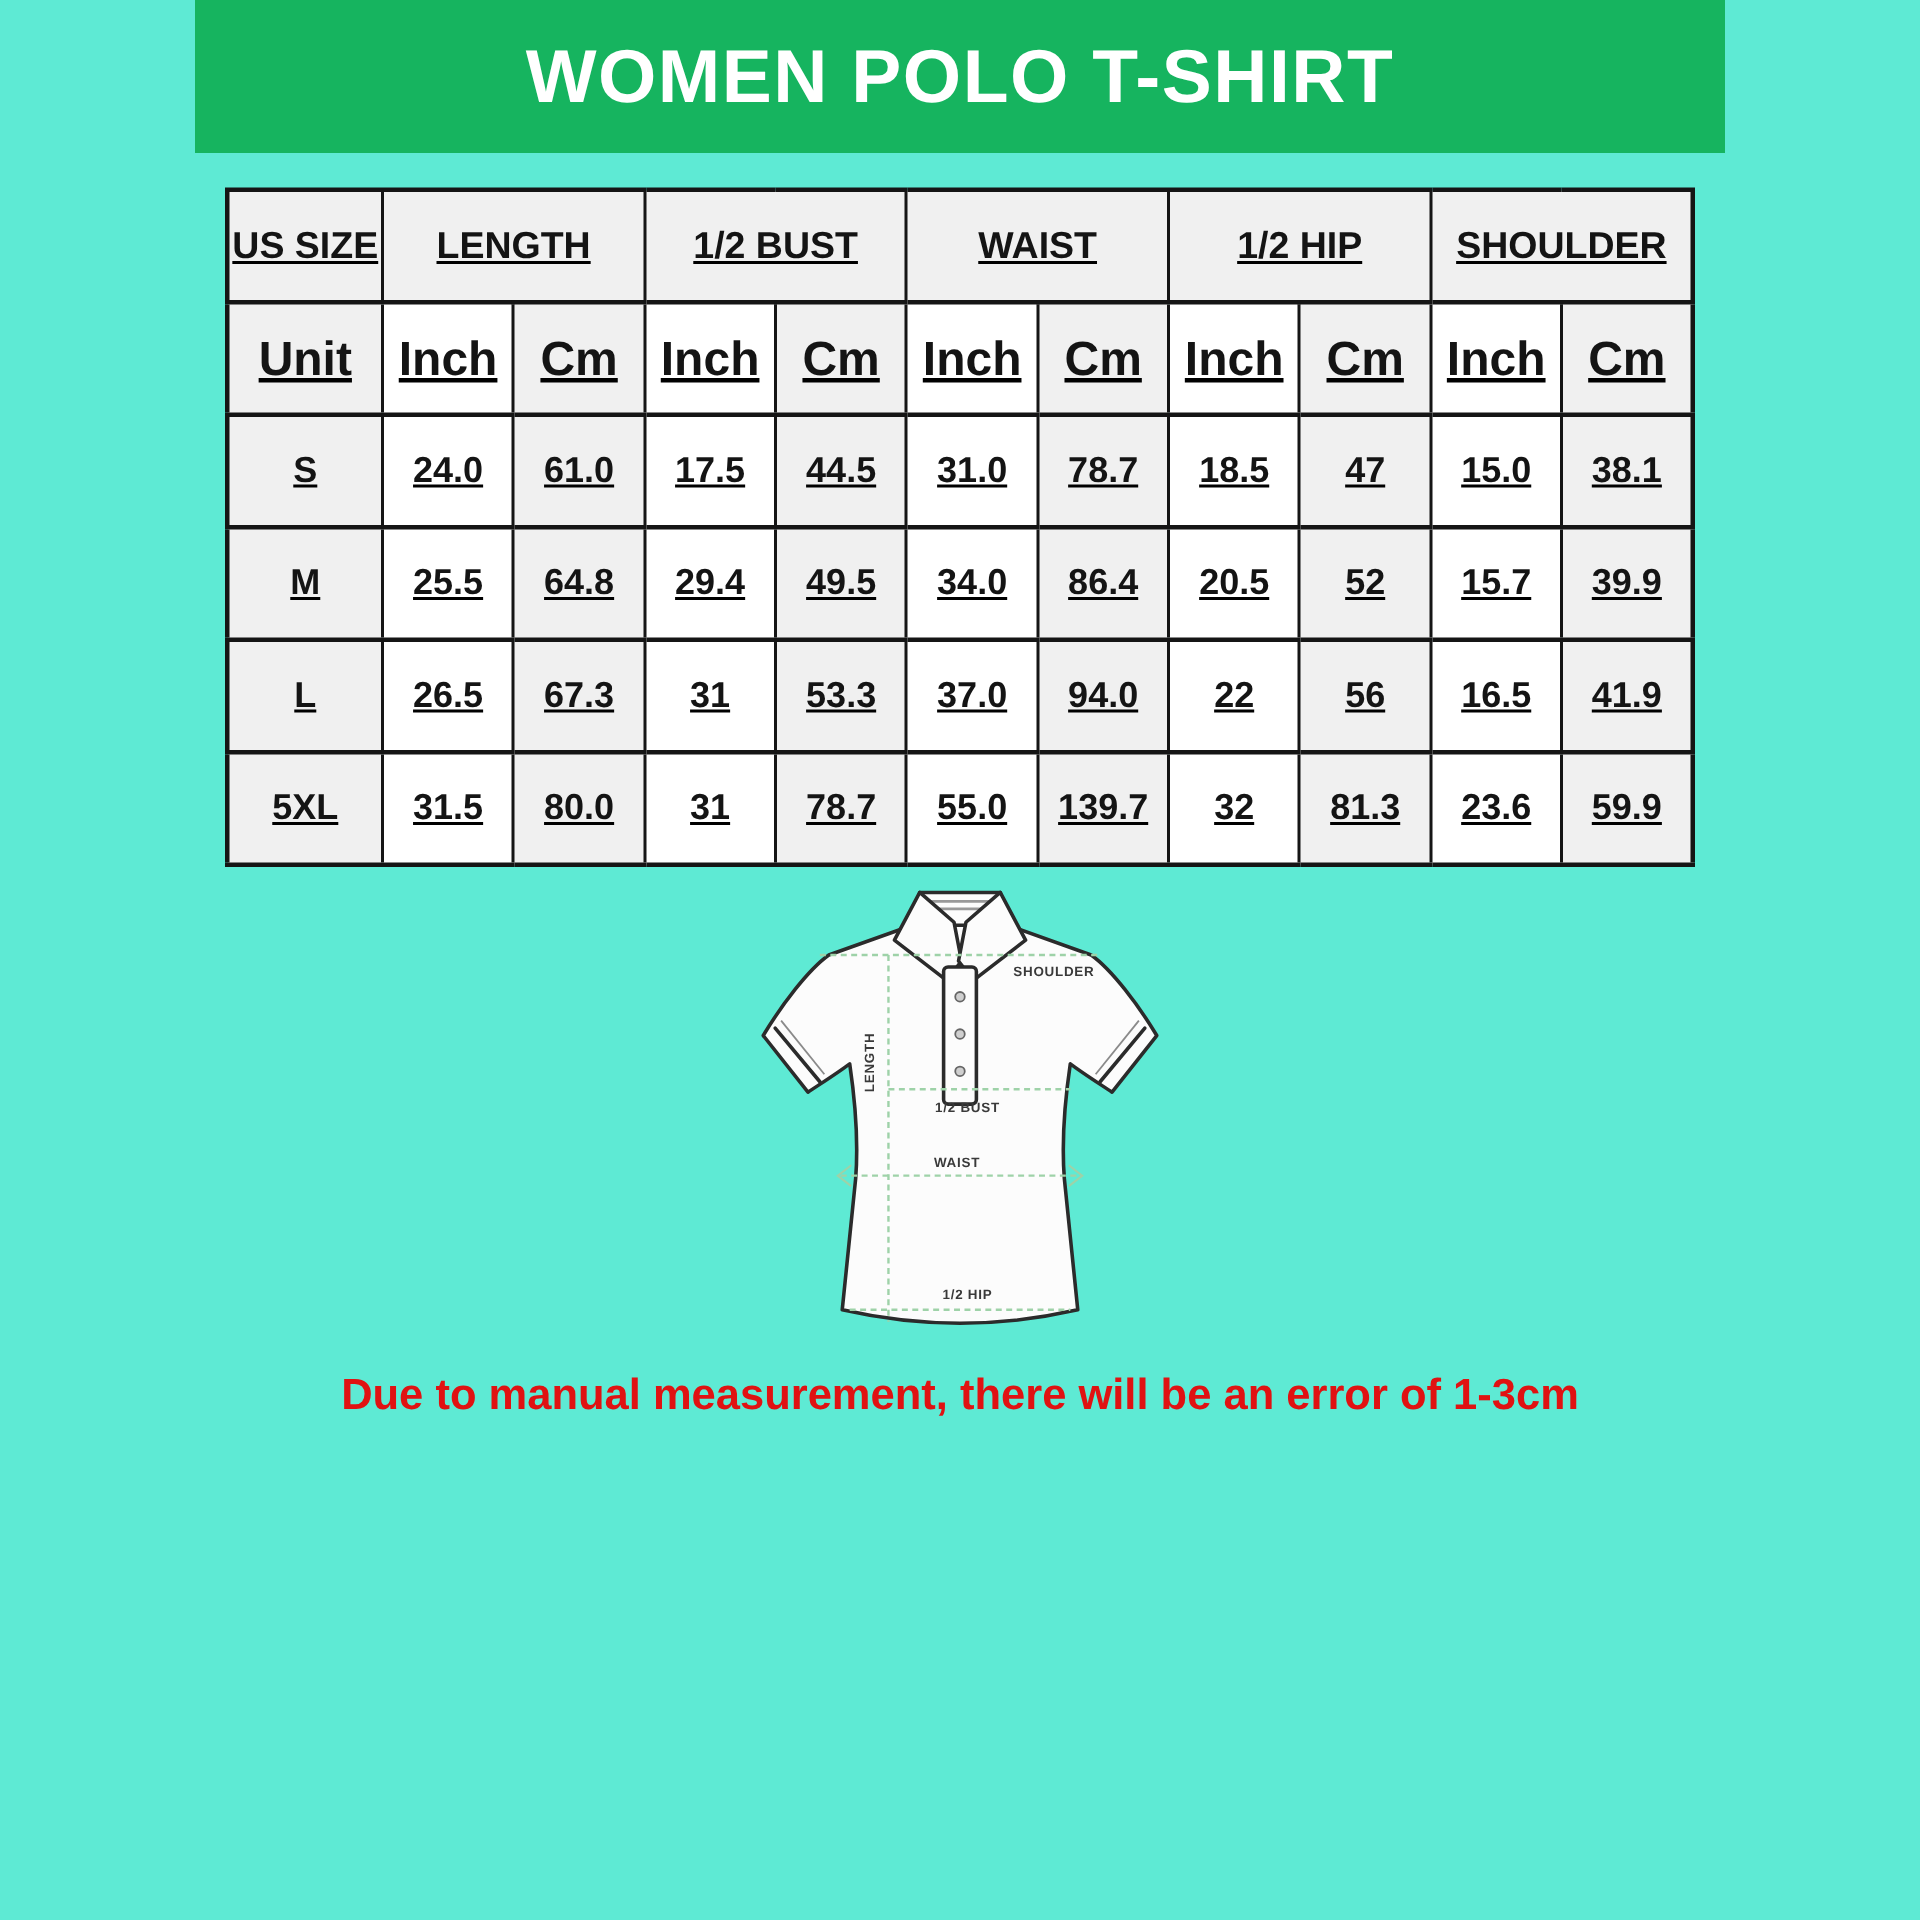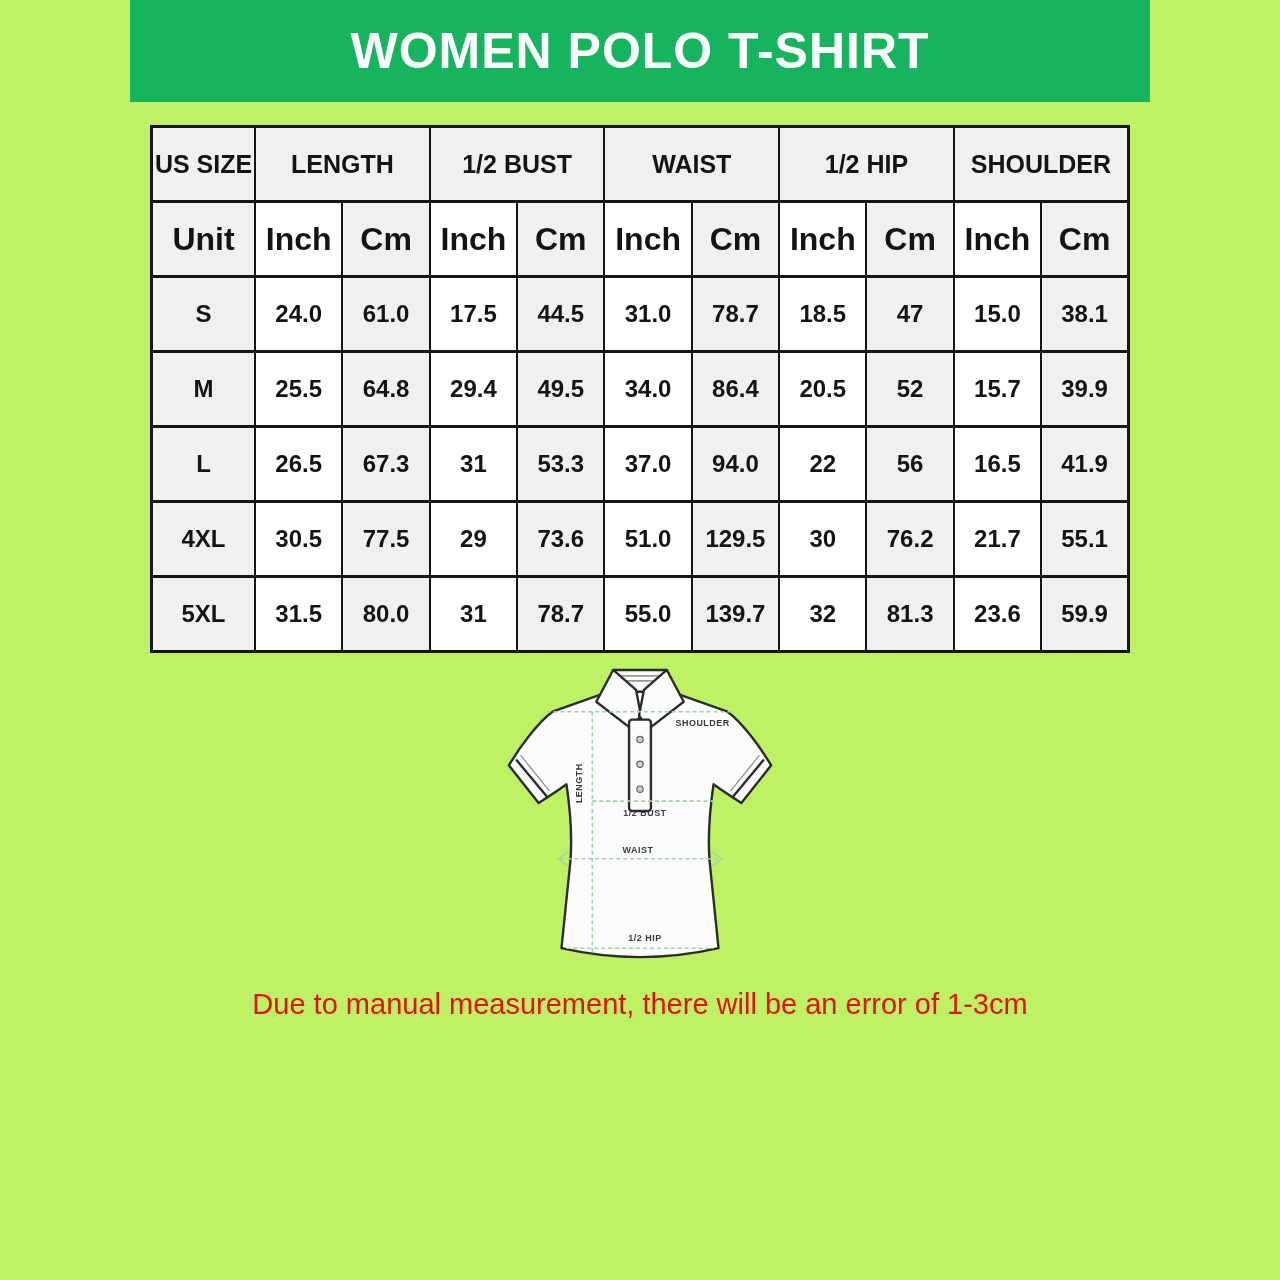--- a/index.html
+++ b/index.html
@@ -6,28 +6,28 @@
     --banner-green:#16b45f;
     --shade-gray:#f0f0f0;
     --border-black:#151515;
     --footnote-red:#e01212;
     --measure-line-green:#9ed2a8;
     --title-white:#ffffff;
   }
   *{box-sizing:border-box;margin:0;padding:0;}
   html,body{width:1280px;height:1280px;background:#ffffff;overflow:hidden;
     font-family:"Liberation Sans", sans-serif;}
-  .page{width:1280px;height:1280px;position:relative;background:#bef264;}
+  .page{width:1280px;height:1280px;position:relative;background:#5eead4;}
 
   .banner{width:1020px;height:102px;margin:0 auto;background:var(--banner-green);
     display:flex;align-items:center;justify-content:center;}
   .banner h1{color:var(--title-white);font-size:50px;font-weight:700;letter-spacing:1px;}
 
   table.size-chart{width:980px;margin:23px auto 0;border-collapse:collapse;
-    table-layout:fixed;border:3px solid var(--border-black);}
+    table-layout:fixed;border:3px solid var(--border-black);text-decoration:underline;}
   table.size-chart th,table.size-chart td{
     border:solid var(--border-black);border-width:3px 2px;
     height:75px;text-align:center;vertical-align:middle;
     font-weight:700;color:#141414;background:#ffffff;}
   tr.group-row th{font-size:25px;background:var(--shade-gray);}
   tr.unit-row th{font-size:32px;}
   table.size-chart td{font-size:24px;}
   .shade{background:var(--shade-gray) !important;}
   col.c-size{width:10.6%;}
   col.c-val{width:8.94%;}
@@ -37,21 +37,21 @@
     stroke-linejoin:round;stroke-linecap:round;}
   .mline{stroke:var(--measure-line-green);stroke-width:1.6;fill:none;
     stroke-dasharray:4 3;}
   .marrow{stroke:var(--measure-line-green);stroke-width:1.4;fill:none;}
   .dlabel{font-family:"Liberation Sans", sans-serif;font-size:9px;font-weight:700;
     fill:#3a3a3a;letter-spacing:0.5px;}
   .collar-stripe{stroke:#999999;stroke-width:1.8;}
   .cuff-inner{stroke:#8a8a8a;stroke-width:1.2;}
 
   .footnote{margin-top:4px;text-align:center;color:var(--footnote-red);
-    font-size:29px;font-weight:400;}
+    font-size:29px;font-weight:700;}
 </style>
 </head>
 <body>
 
 <div class="page">
 
   <div class="banner">
     <h1>WOMEN POLO T-SHIRT</h1>
   </div>
 
@@ -126,33 +126,20 @@
         <td>31</td>
         <td class="shade">53.3</td>
         <td>37.0</td>
         <td class="shade">94.0</td>
         <td>22</td>
         <td class="shade">56</td>
         <td>16.5</td>
         <td class="shade">41.9</td>
       </tr>
       <tr>
-        <td class="shade">4XL</td>
-        <td>30.5</td>
-        <td class="shade">77.5</td>
-        <td>29</td>
-        <td class="shade">73.6</td>
-        <td>51.0</td>
-        <td class="shade">129.5</td>
-        <td>30</td>
-        <td class="shade">76.2</td>
-        <td>21.7</td>
-        <td class="shade">55.1</td>
-      </tr>
-      <tr>
         <td class="shade">5XL</td>
         <td>31.5</td>
         <td class="shade">80.0</td>
         <td>31</td>
         <td class="shade">78.7</td>
         <td>55.0</td>
         <td class="shade">139.7</td>
         <td>32</td>
         <td class="shade">81.3</td>
         <td>23.6</td>

